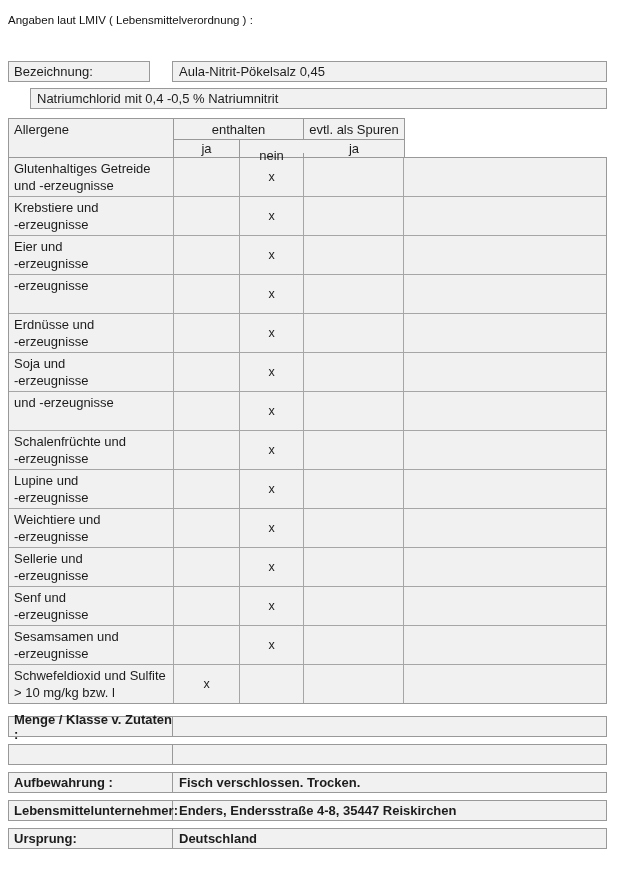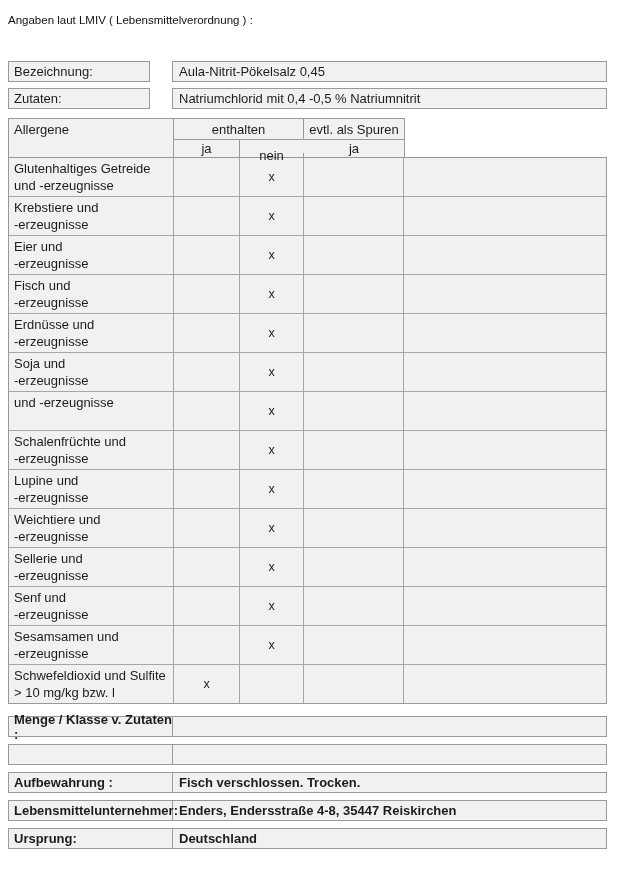--- a/index.html
+++ b/index.html
@@ -94,21 +94,20 @@
 
     <div class="doc-title">Angaben laut LMIV ( Lebensmittelverordnung ) :</div>
 
     <div class="kv-top-section" id="top-rows">
         <div class="kv-top-row">
     <div class="kv-top-label">Bezeichnung:</div>
     <div class="kv-top-gap"></div>
     <div class="kv-top-value">Aula-Nitrit-Pökelsalz 0,45</div>
   </div>
         <div class="kv-top-row">
-    <div class="kv-top-label">Zutaten:</div>
     <div class="kv-top-gap"></div>
     <div class="kv-top-value">Natriumchlorid mit 0,4 -0,5 % Natriumnitrit</div>
   </div>
       </div>
 
     <div class="allergen-table">
       <div class="at-header">
         <div class="ath-cell ath-enthalten">enthalten</div>
         <div class="ath-cell ath-allergene">Allergene</div>
         <div class="ath-cell ath-spuren">evtl. als Spuren</div>
@@ -142,21 +141,20 @@
       <div>Eier und</div>
       <div>-erzeugnisse</div>
     </div>
     <div class="at-cell mark c-ja"></div>
     <div class="at-cell mark c-nein">x</div>
     <div class="at-cell mark c-spuren"></div>
     <div class="at-cell notes"></div>
   </div>
           <div class="at-row">
     <div class="at-cell name">
-      <div>Fisch und</div>
       <div>-erzeugnisse</div>
     </div>
     <div class="at-cell mark c-ja"></div>
     <div class="at-cell mark c-nein">x</div>
     <div class="at-cell mark c-spuren"></div>
     <div class="at-cell notes"></div>
   </div>
           <div class="at-row">
     <div class="at-cell name">
       <div>Erdnüsse und</div>

